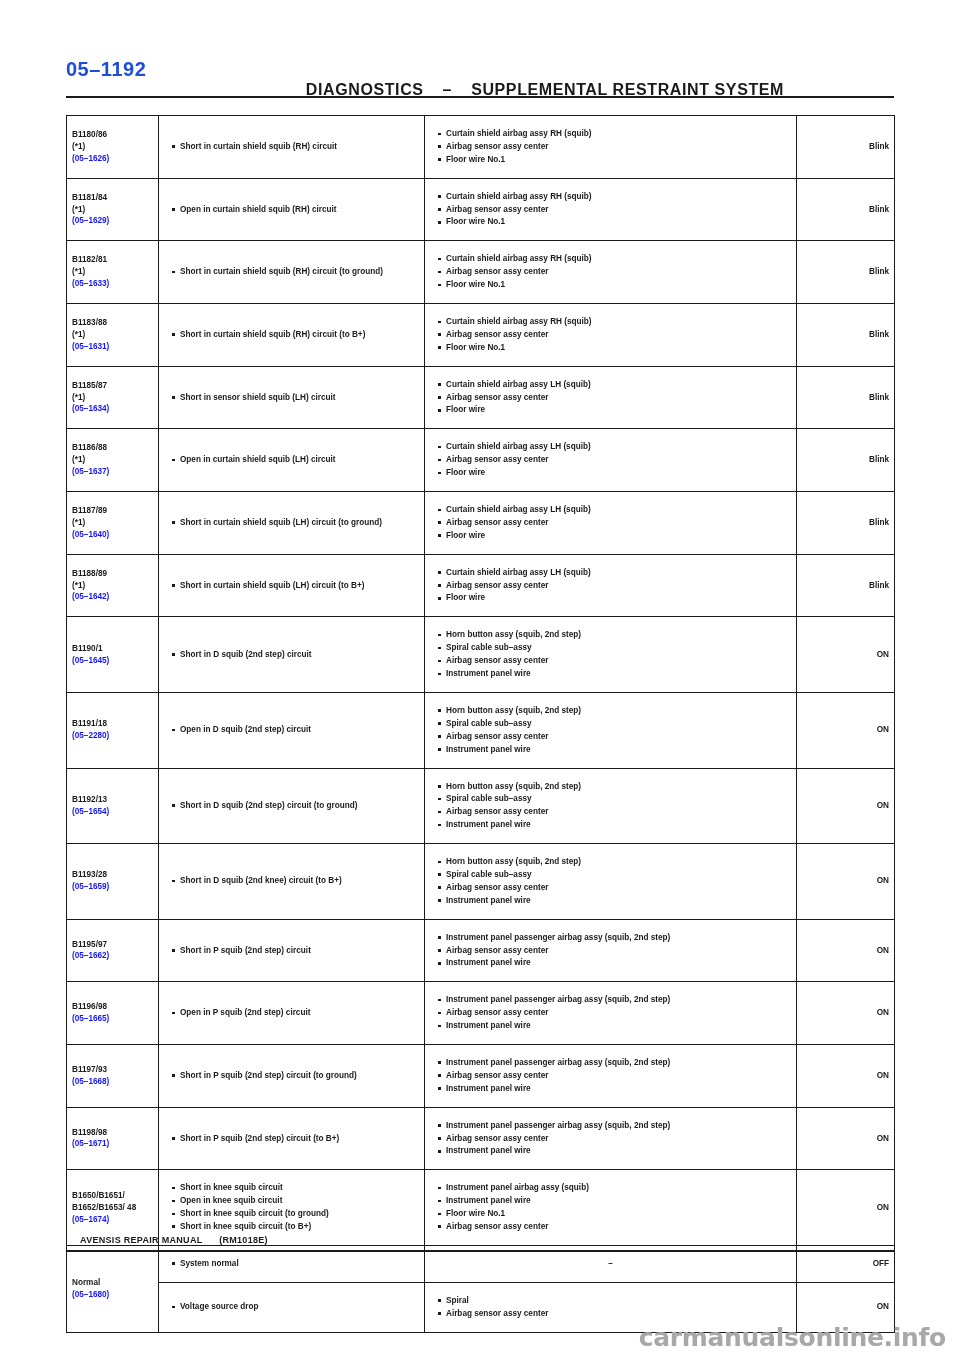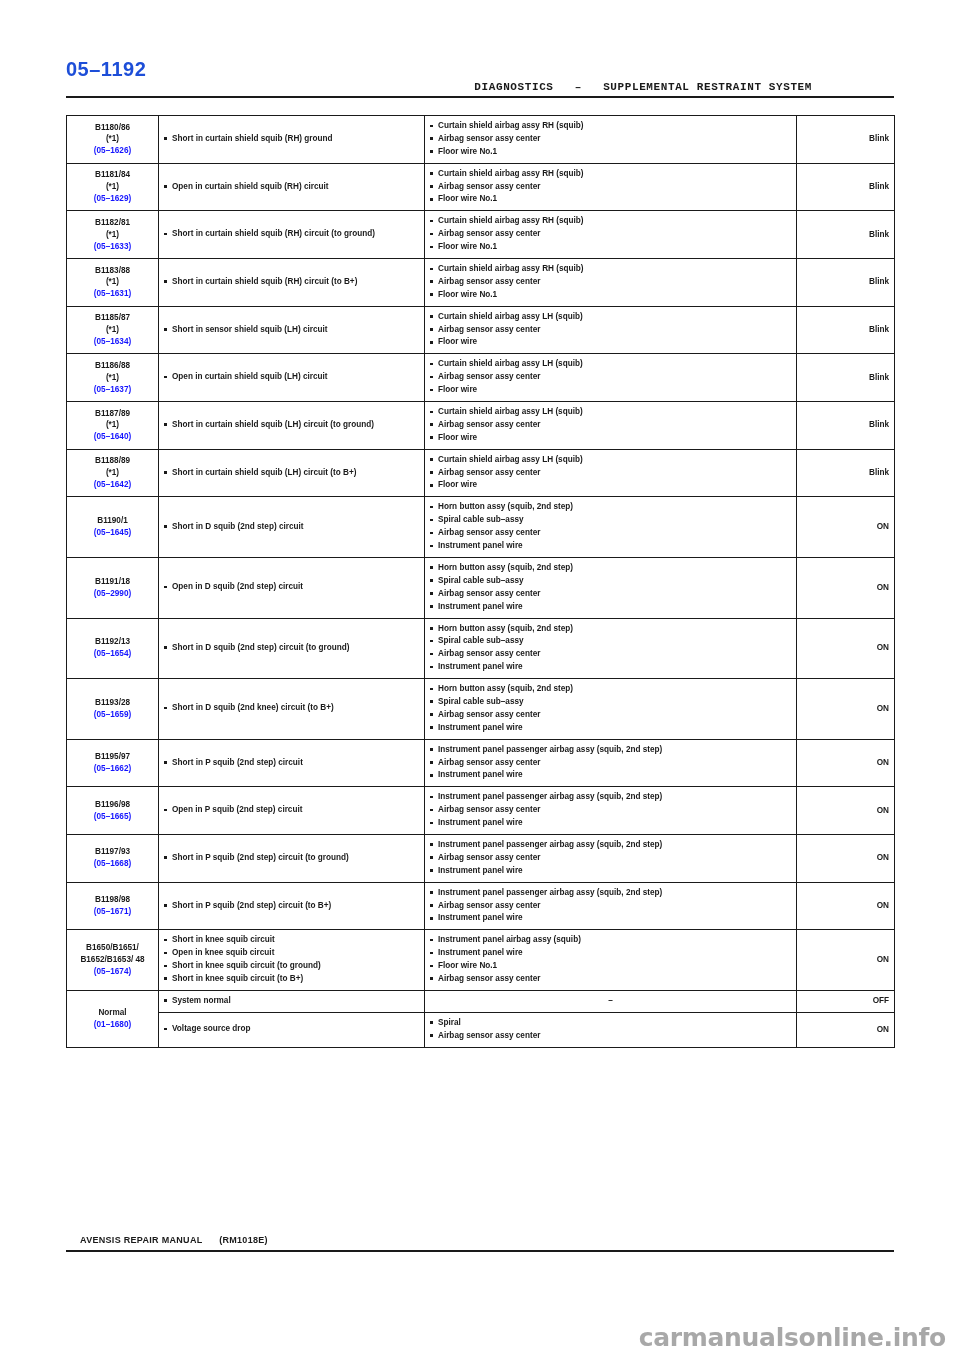--- a/index.html
+++ b/index.html
@@ -29,27 +29,26 @@
   .header-rule {
     position: absolute;
     left: 66px;
     top: 96px;
     width: 828px;
     height: 2px;
     background: #1a1a1a;
   }
   .header-title {
     position: absolute;
-    right: 148px;
+    right: 176px;
     top: 81px;
-    font-size: 11px;
+    font-size: 16px;
     font-weight: bold;
     letter-spacing: 0.6px;
     white-space: nowrap;
-    font-family: Liberation Mono, monospace;
   }
   .header-title .dash {
     padding: 0 14px;
   }
 
   
   .dtc-table {
     position: absolute;
     left: 66px;
     top: 115px;
@@ -64,38 +63,38 @@
     vertical-align: middle;
     padding: 4px 5px;
     line-height: 1.45;
   }
   .col-dtc   { width: 92px; }
   .col-trb   { width: 266px; }
   .col-sus   { width: 372px; }
   .col-warn  { width: 98px; }
 
   .cell-dtc {
-    text-align: center;
+    text-align: left;
     line-height: 1.5;
   }
   .cell-dtc .ref {
     color: #1414ff;
   }
   .cell-dtc .note {
     display: block;
   }
   .cell-warn {
     text-align: right;
   }
   .cell-center {
     text-align: center;
   }
 
   ul.bullets {
-    margin: 0;
+    margin: 8px;
     padding: 0;
     list-style: none;
   }
   ul.bullets li {
     position: relative;
     padding-left: 8px;
     margin: 0 0 1px 0;
     line-height: 1.45;
   }
   ul.bullets li:before {
@@ -163,21 +162,21 @@
   </colgroup>
   <tbody>
       <tr>
         <td class="cell-dtc">
           <div>B1180/86</div>
           <span class="note">(*1)</span>
           <div class="ref">(05–1626)</div>
         </td>
         <td>
           <ul class="bullets">
-            <li>Short in curtain shield squib (RH) ground</li>
+            <li>Short in curtain shield squib (RH) circuit</li>
           </ul>
         </td>
         <td>
           <ul class="bullets">
             <li>Curtain shield airbag assy RH (squib)</li>
             <li>Airbag sensor assy center</li>
             <li>Floor wire No.1</li>
           </ul>
         </td>
         <td class="cell-warn">Blink</td>
@@ -338,21 +337,21 @@
             <li>Spiral cable sub–assy</li>
             <li>Airbag sensor assy center</li>
             <li>Instrument panel wire</li>
           </ul>
         </td>
         <td class="cell-warn">ON</td>
       </tr>
       <tr>
         <td class="cell-dtc">
           <div>B1191/18</div>
-          <div class="ref">(05–2990)</div>
+          <div class="ref">(05–2280)</div>
         </td>
         <td>
           <ul class="bullets">
             <li>Open in D squib (2nd step) circuit</li>
           </ul>
         </td>
         <td>
           <ul class="bullets">
             <li>Horn button assy (squib, 2nd step)</li>
             <li>Spiral cable sub–assy</li>
@@ -497,21 +496,21 @@
             <li>Instrument panel wire</li>
             <li>Floor wire No.1</li>
             <li>Airbag sensor assy center</li>
           </ul>
         </td>
         <td class="cell-warn">ON</td>
       </tr>
       <tr>
         <td class="cell-dtc" rowspan="2">
           <div>Normal</div>
-          <div class="ref">(01–1680)</div>
+          <div class="ref">(05–1680)</div>
         </td>
         <td>
           <ul class="bullets">
             <li>System normal</li>
           </ul>
         </td>
         <td class="cell-center">–</td>
         <td class="cell-warn">OFF</td>
       </tr>
       <tr>

